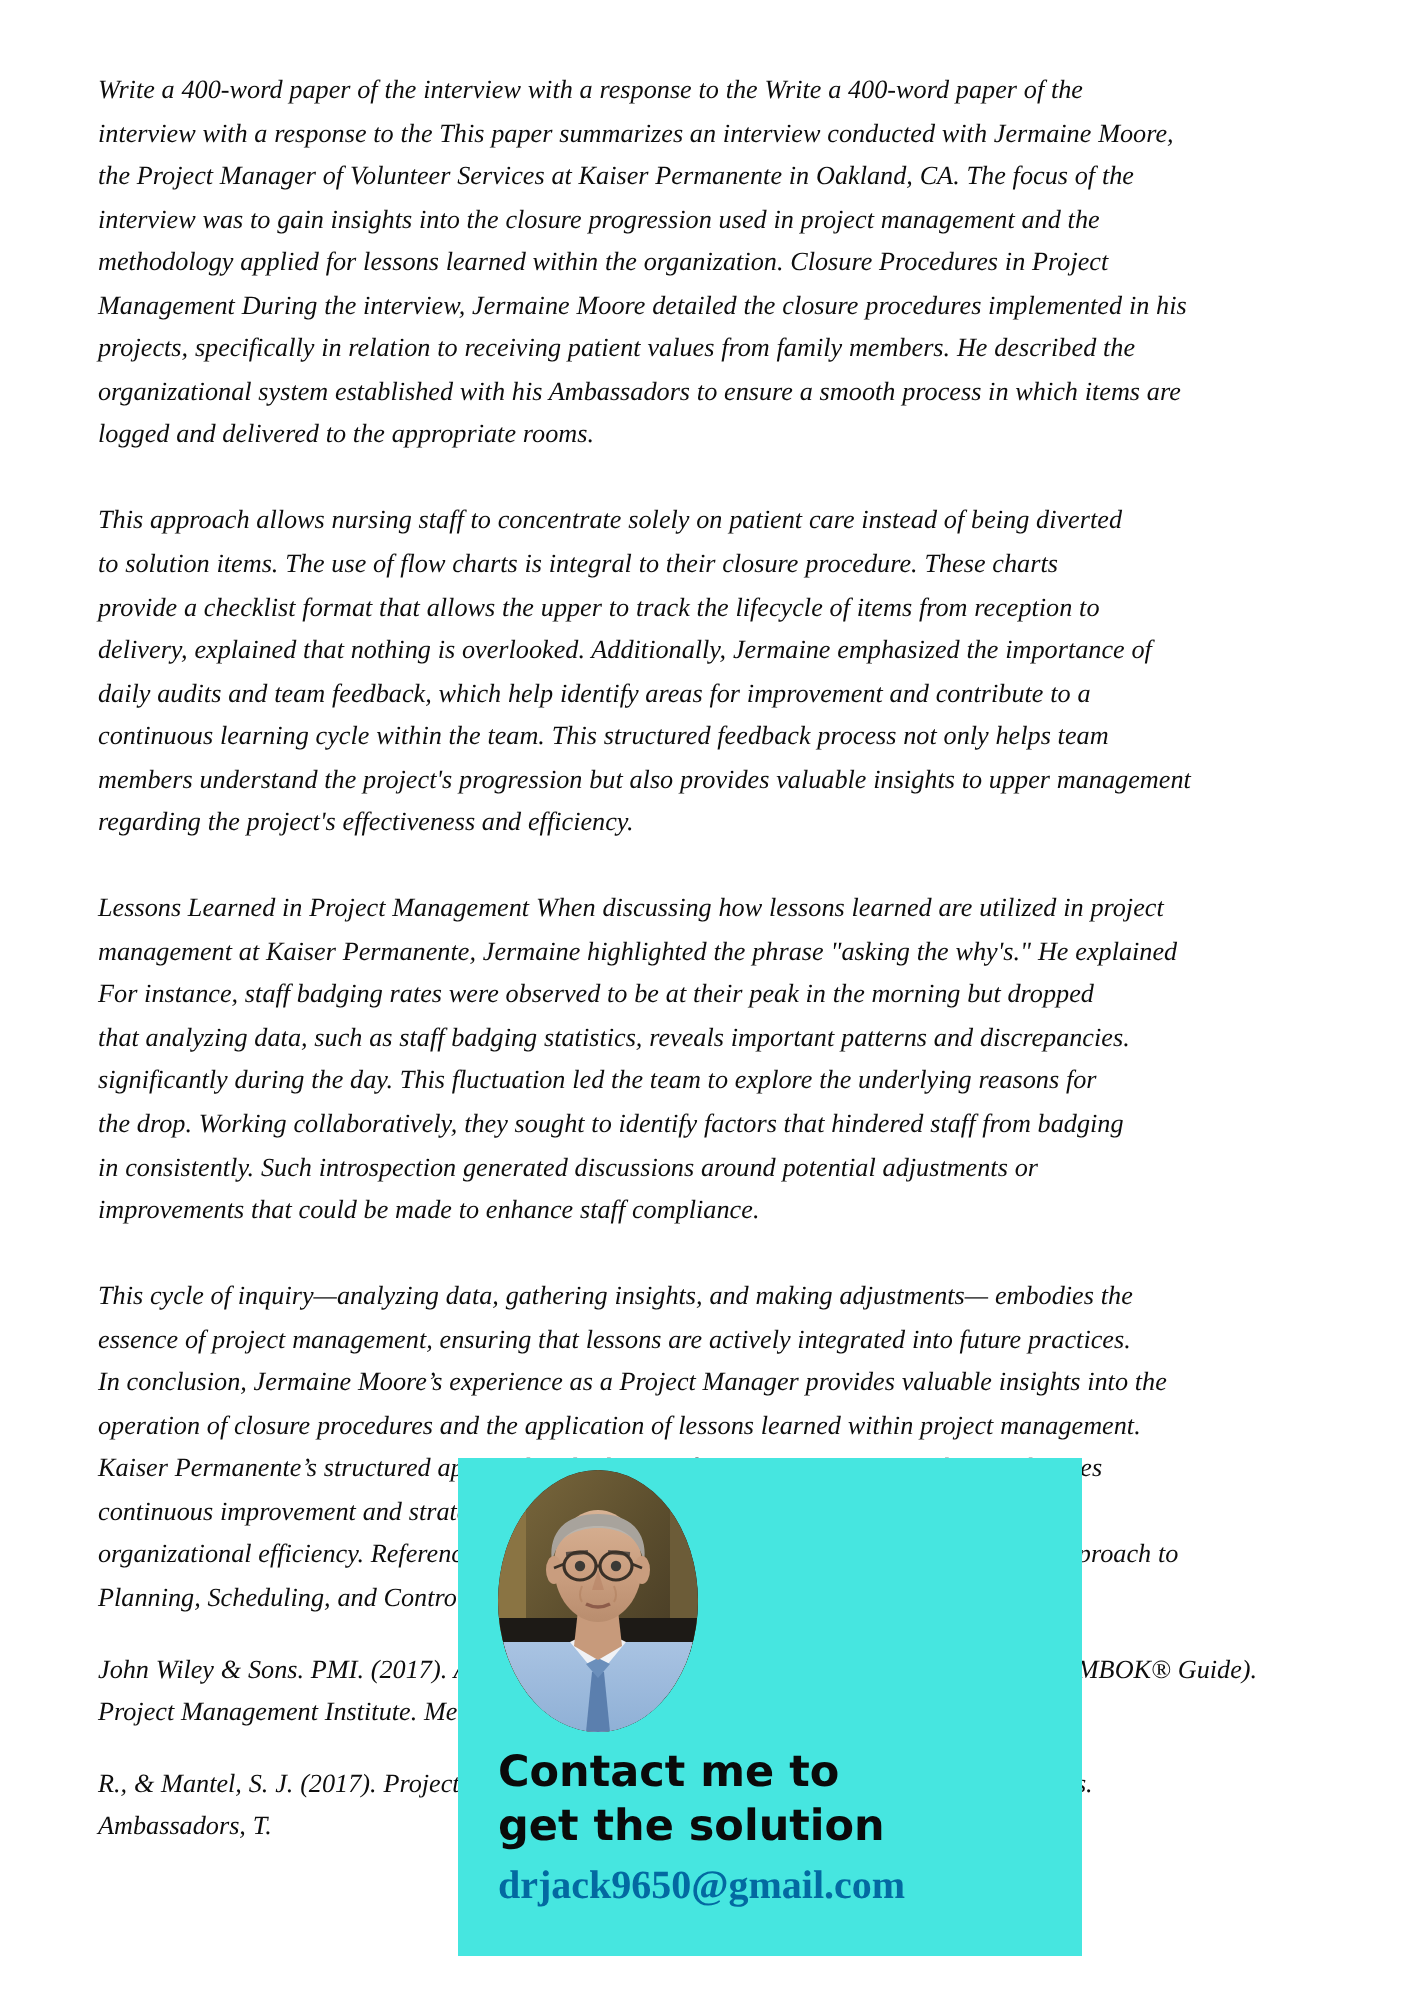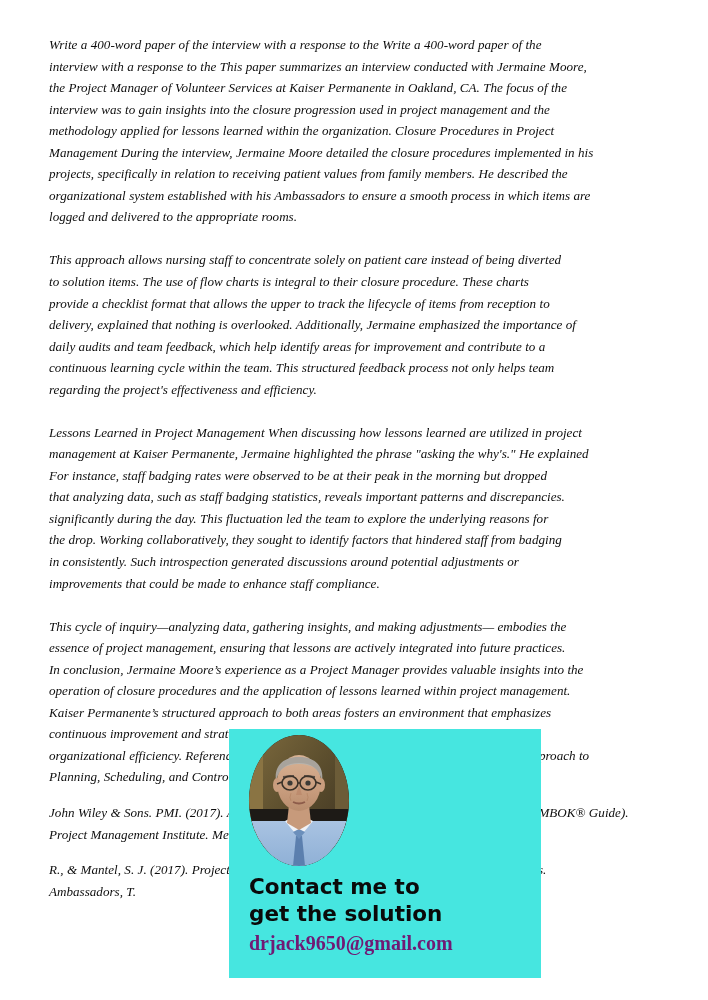--- a/index.html
+++ b/index.html
@@ -93,21 +93,21 @@
     font-size: 21.5px;
     line-height: 27px;
     text-align: center;
     white-space: pre;
   }
   .overlay-line.first { margin-top: 7px; }
 
   .overlay-email {
     font-family: "Liberation Serif", "DejaVu Serif", serif;
     font-weight: bold;
-    color: #701a75;
+    color: #0369a1;
     font-size: 20px;
     line-height: 26px;
     text-align: center;
     margin-top: 3px;
     white-space: pre;
   }
 </style>
 </head>
 <body>
 
@@ -129,20 +129,21 @@
 
     <div class="para-gap"></div>
 
     <p class="para">
       <span class="line">This approach allows nursing staff to concentrate solely on patient care instead of being diverted</span>
       <span class="line">to solution items. The use of flow charts is integral to their closure procedure. These charts</span>
       <span class="line">provide a checklist format that allows the upper to track the lifecycle of items from reception to</span>
       <span class="line">delivery, explained that nothing is overlooked. Additionally, Jermaine emphasized the importance of</span>
       <span class="line">daily audits and team feedback, which help identify areas for improvement and contribute to a</span>
       <span class="line">continuous learning cycle within the team. This structured feedback process not only helps team</span>
+      <span class="line">members understand the project's progression but also provides valuable insights to upper management</span>
       <span class="line">regarding the project's effectiveness and efficiency.</span>
     </p>
 
     <div class="para-gap"></div>
 
     <p class="para">
       <span class="line">Lessons Learned in Project Management When discussing how lessons learned are utilized in project</span>
       <span class="line">management at Kaiser Permanente, Jermaine highlighted the phrase "asking the why's." He explained</span>
       <span class="line">For instance, staff badging rates were observed to be at their peak in the morning but dropped</span>
       <span class="line">that analyzing data, such as staff badging statistics, reveals important patterns and discrepancies.</span>

